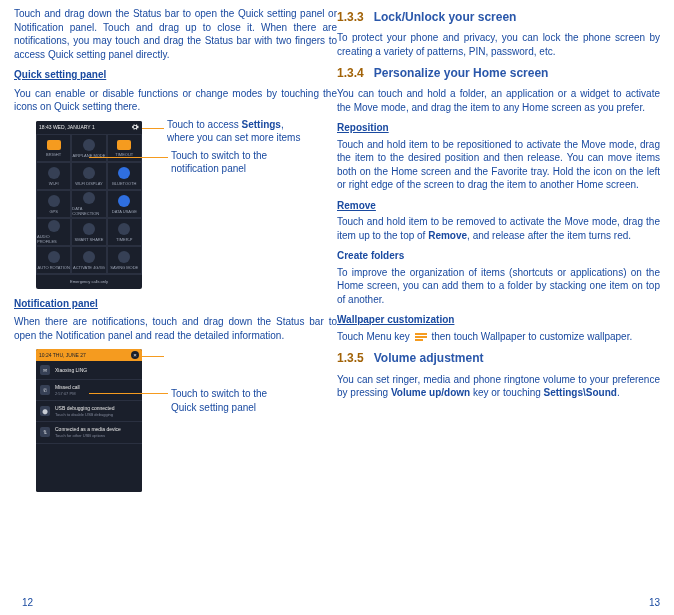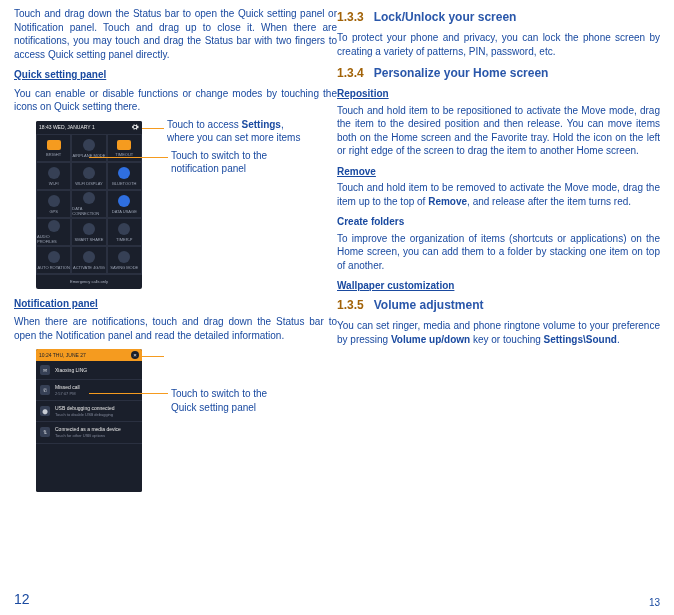--- a/index.html
+++ b/index.html
@@ -79,21 +79,21 @@
     border-bottom:0.5px solid #2a3040; font-size:5px; color:#c8ccd4;
   }
   .nico { width:10px; height:10px; background:#364055; border-radius:2px; display:flex; align-items:center; justify-content:center; }
   .nrow .title { color:#e8e8e8; }
   .nrow .sub { color:#7f8698; font-size:4px; }
   .shot-bot { height:48px; background:#1a1f2b; }
 
   
   .ptr { position:absolute; height:1px; background:#f59b1f; }
   .annot { position:absolute; font-size:10px; color:#1a4aa0; }
-  .pagenum-l { position:absolute; bottom:6px; left:14px; font-size:14px; color:#1a4aa0;}
+  .pagenum-l { position:absolute; bottom:6px; left:22px; font-size:10px; color:#1a4aa0;}
   .pagenum-r { position:absolute; bottom:6px; right:14px; font-size:10px; color:#1a4aa0;}
   .menu-icon { display:inline-block; vertical-align:middle; margin: 0 2px; }
   .menu-icon span { display:block; width:12px; height:1.5px; background:#f59b1f; margin:1.5px 0; }
   .menu-icon span:last-child { width:8px; }
 </style>
 </head>
 <body>
 
 <div class="page">
 
@@ -243,33 +243,37 @@
   <div class="col">
     <div class="sechead">
       <span class="secnum">1.3.3</span><span>Lock/Unlock your screen</span>
     </div>
     <div class="para justify">To protect your phone and privacy, you can lock the phone screen by creating a variety of patterns, PIN, password, etc.</div>
 
     <div class="sechead">
       <span class="secnum">1.3.4</span><span>Personalize your Home screen</span>
     </div>
 
+    <div class="para justify">You can touch and hold a folder, an application or a widget to activate the Move mode, and drag the item to any Home screen as you prefer.</div>
 
     <div class="sub-u">Reposition</div>
     <div class="para justify">Touch and hold item to be repositioned to activate the Move mode, drag the item to the desired position and then release. You can move items both on the Home screen and the Favorite tray. Hold the icon on the left or right edge of the screen to drag the item to another Home screen.</div>
 
     <div class="sub-u">Remove</div>
     <div class="para justify">
       <span>Touch and hold item to be removed to activate the Move mode, drag the item up to the top of </span><b>Remove</b><span>, and release after the item turns red.</span>
     </div>
 
     <div class="sub-b">Create folders</div>
     <div class="para justify">To improve the organization of items (shortcuts or applications) on the Home screen, you can add them to a folder by stacking one item on top of another.</div>
 
     <div class="sub-u">Wallpaper customization</div>
+    <div class="para">
+      <span>Touch Menu key </span><span class="menu-icon"><span></span><span></span><span></span></span><span> then touch Wallpaper to customize wallpaper.</span>
+    </div>
 
     <div class="sechead" style="margin-top:4px;">
       <span class="secnum">1.3.5</span><span>Volume adjustment</span>
     </div>
     <div class="para justify">
       <span>You can set ringer, media and phone ringtone volume to your preference by pressing </span><b>Volume up/down</b><span> key or touching </span><b>Settings\Sound</b><span>.</span>
     </div>
   </div>
 </div>
 

